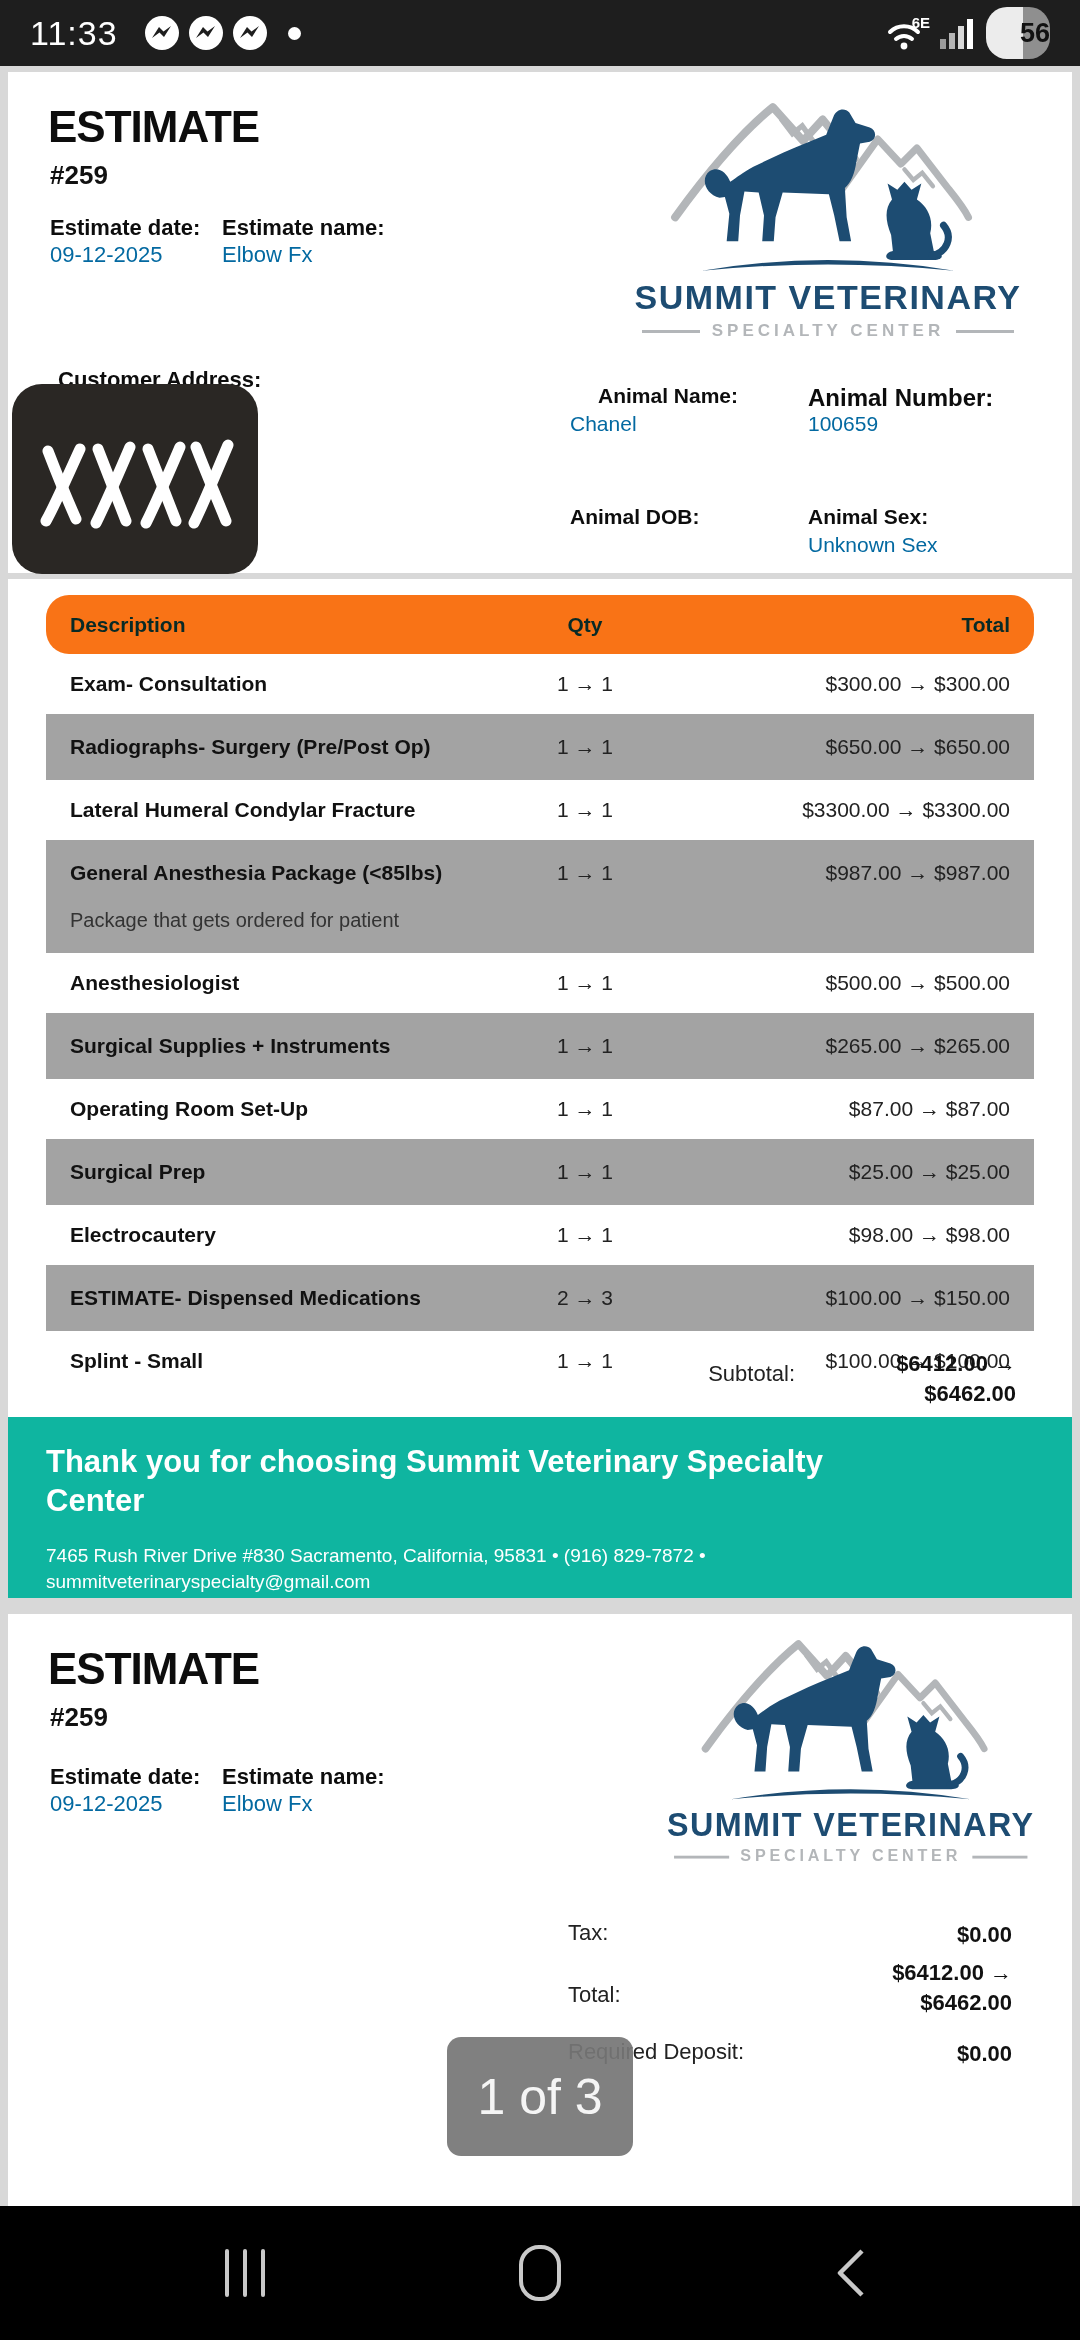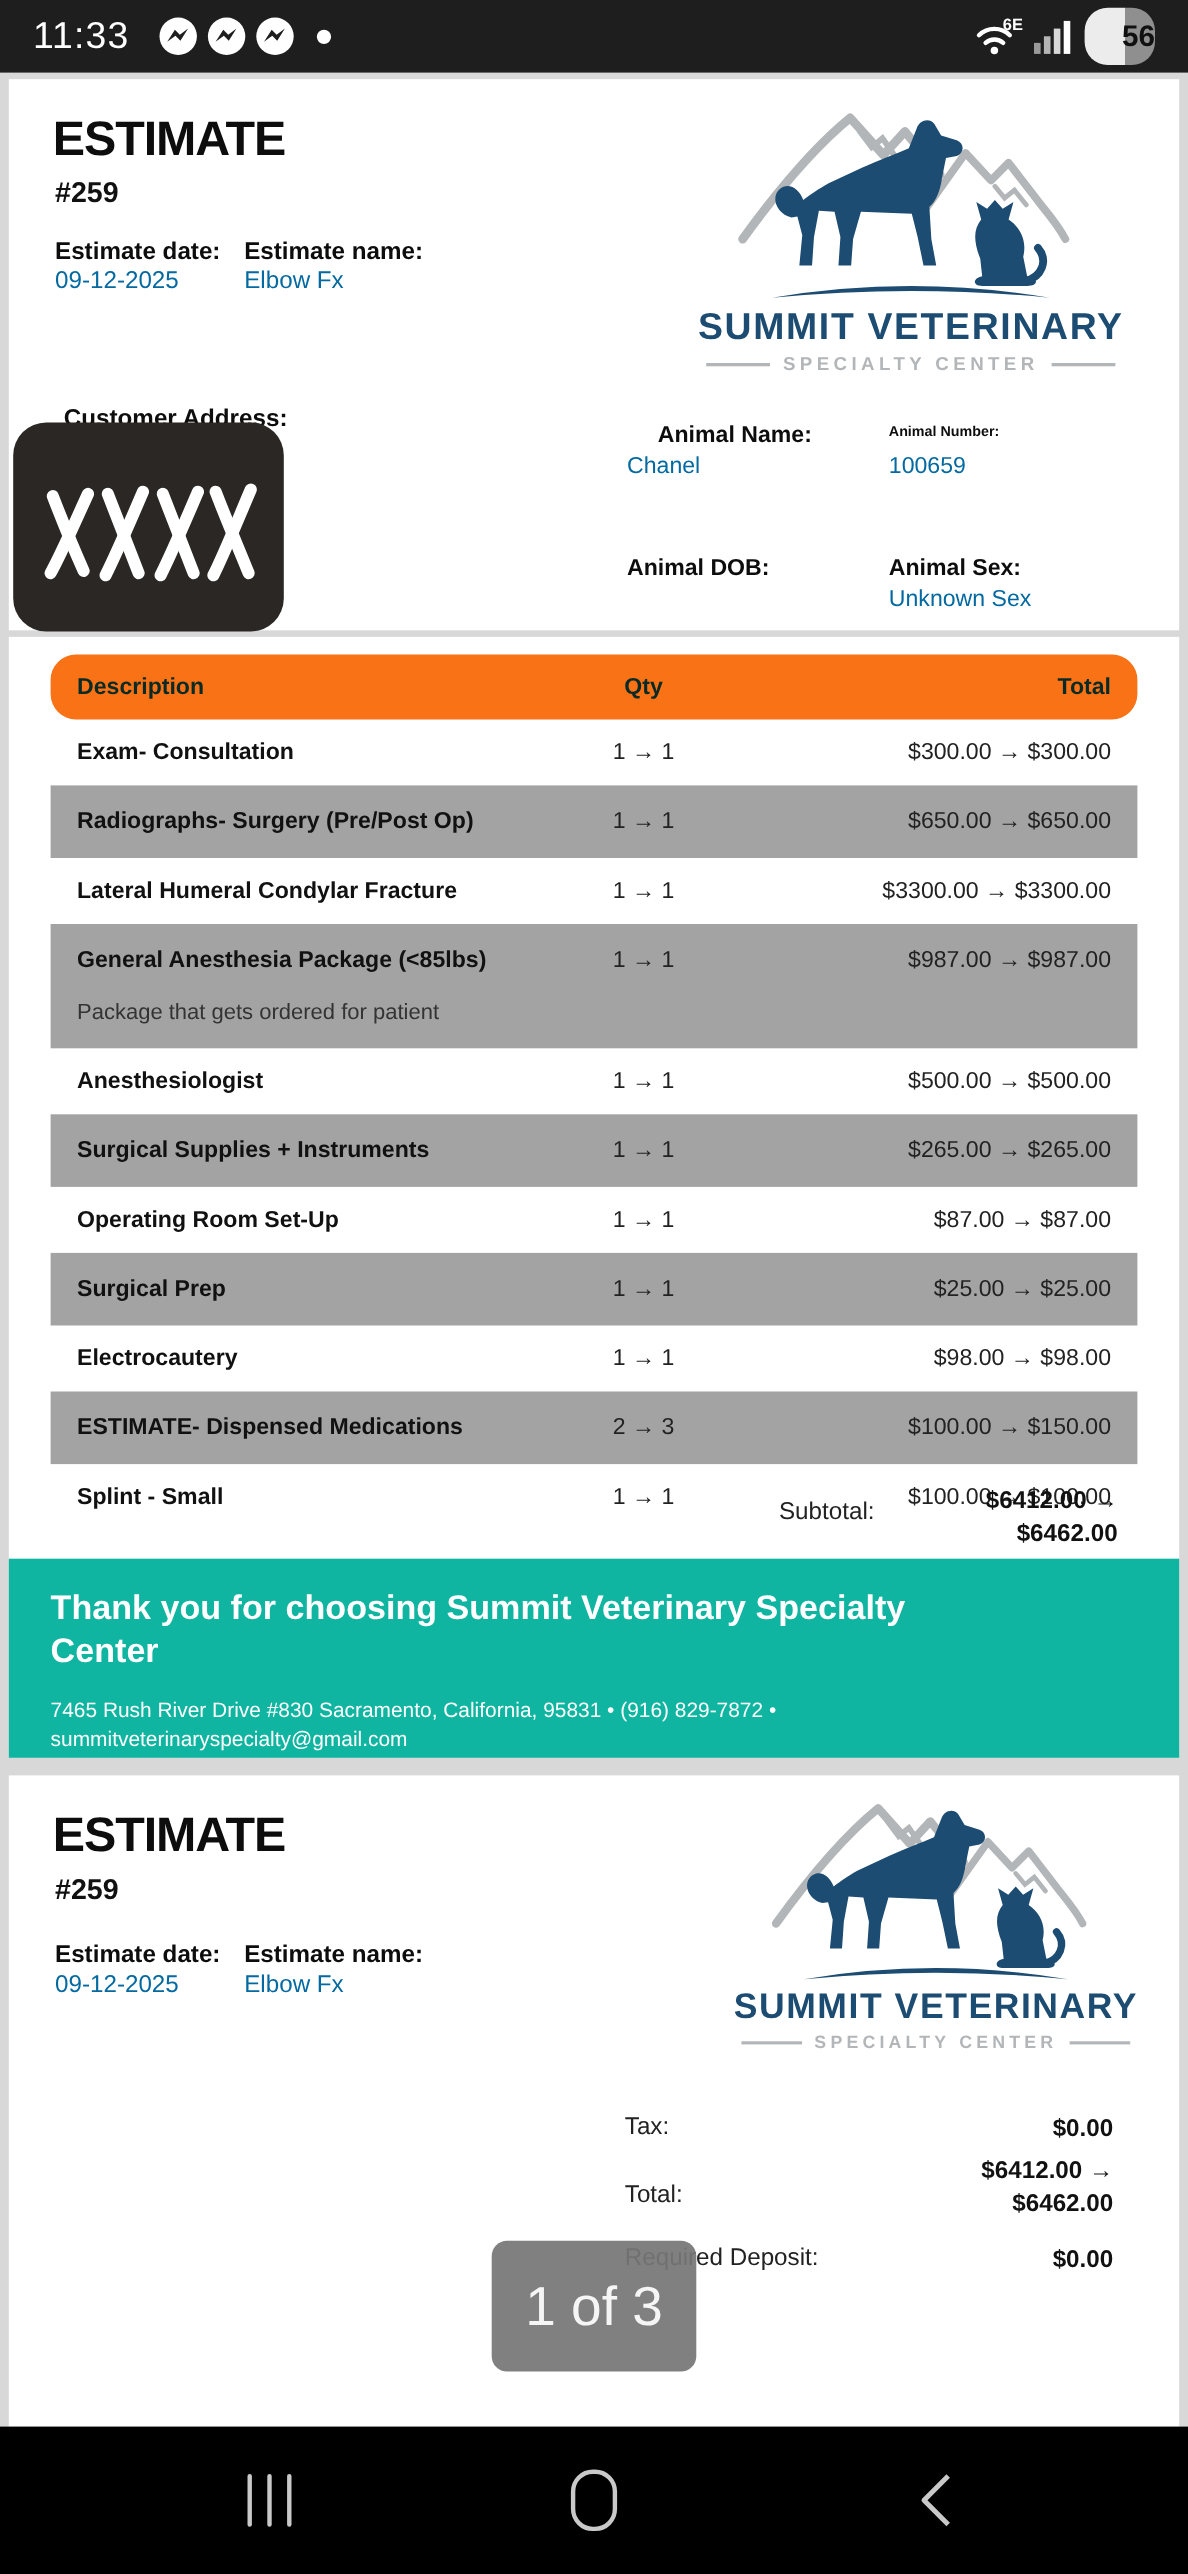--- a/index.html
+++ b/index.html
@@ -189,21 +189,21 @@
         <path d="M118,30 C128,56 138,82 146,102"></path>
         <path d="M150,28 C138,56 126,84 116,104"></path>
         <path d="M166,28 C176,54 188,82 196,102"></path>
         <path d="M198,26 C186,54 174,84 164,104"></path>
       </g>
     </svg>
   </div>
 
   <div class="lbl abs" style="left:562px; top:312px; font-size:21px;margin-left:28px;">Animal Name:</div>
   <div class="val abs" style="left:562px; top:340px; font-size:21px;">Chanel</div>
-  <div class="lbl abs" style="left:800px; top:312px; font-size:13px;">Animal Number:</div>
+  <div class="lbl abs" style="left:800px; top:312px; font-size:24px;">Animal Number:</div>
   <div class="val abs" style="left:800px; top:340px; font-size:21px;">100659</div>
   <div class="lbl abs" style="left:562px; top:433px; font-size:21px;">Animal DOB:</div>
   <div class="val abs" style="left:562px; top:461px; font-size:21px;"></div>
   <div class="lbl abs" style="left:800px; top:433px; font-size:21px;">Animal Sex:</div>
   <div class="val abs" style="left:800px; top:461px; font-size:21px;">Unknown Sex</div>
 </div>
 
 <div class="card card-b">
   <div class="tbl">
     <div class="trow thead">

